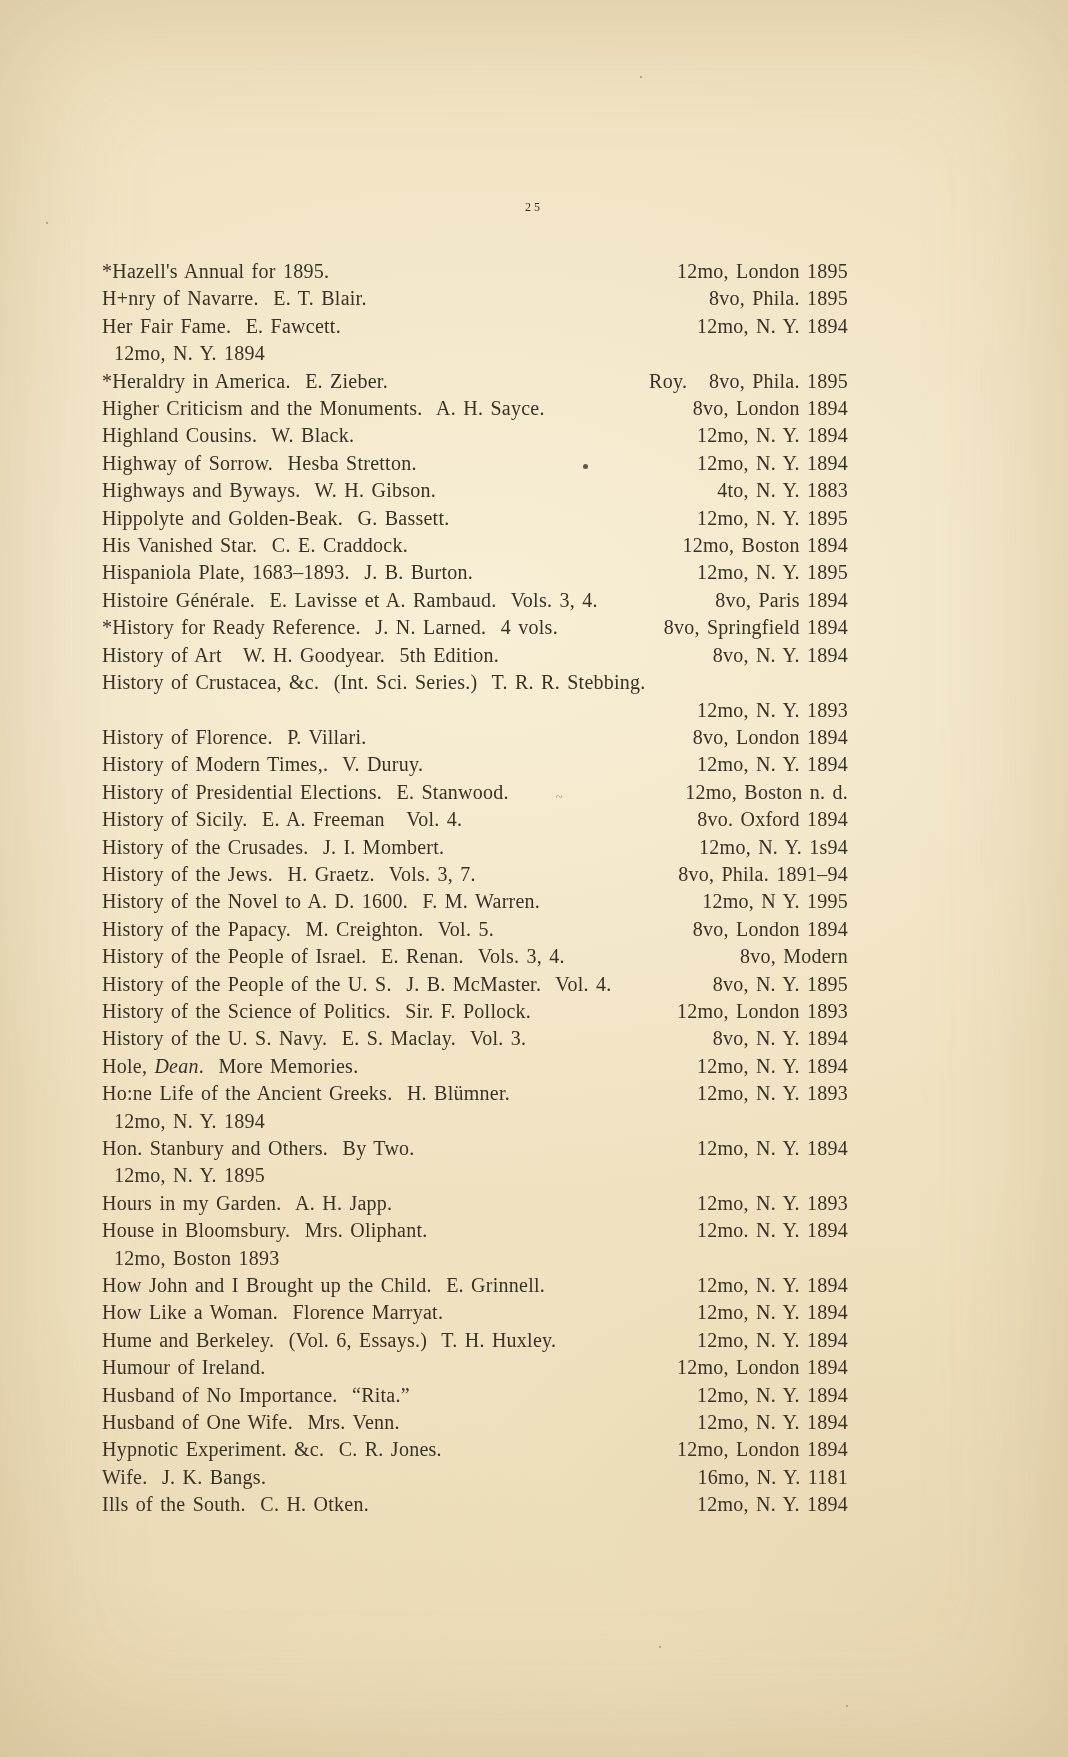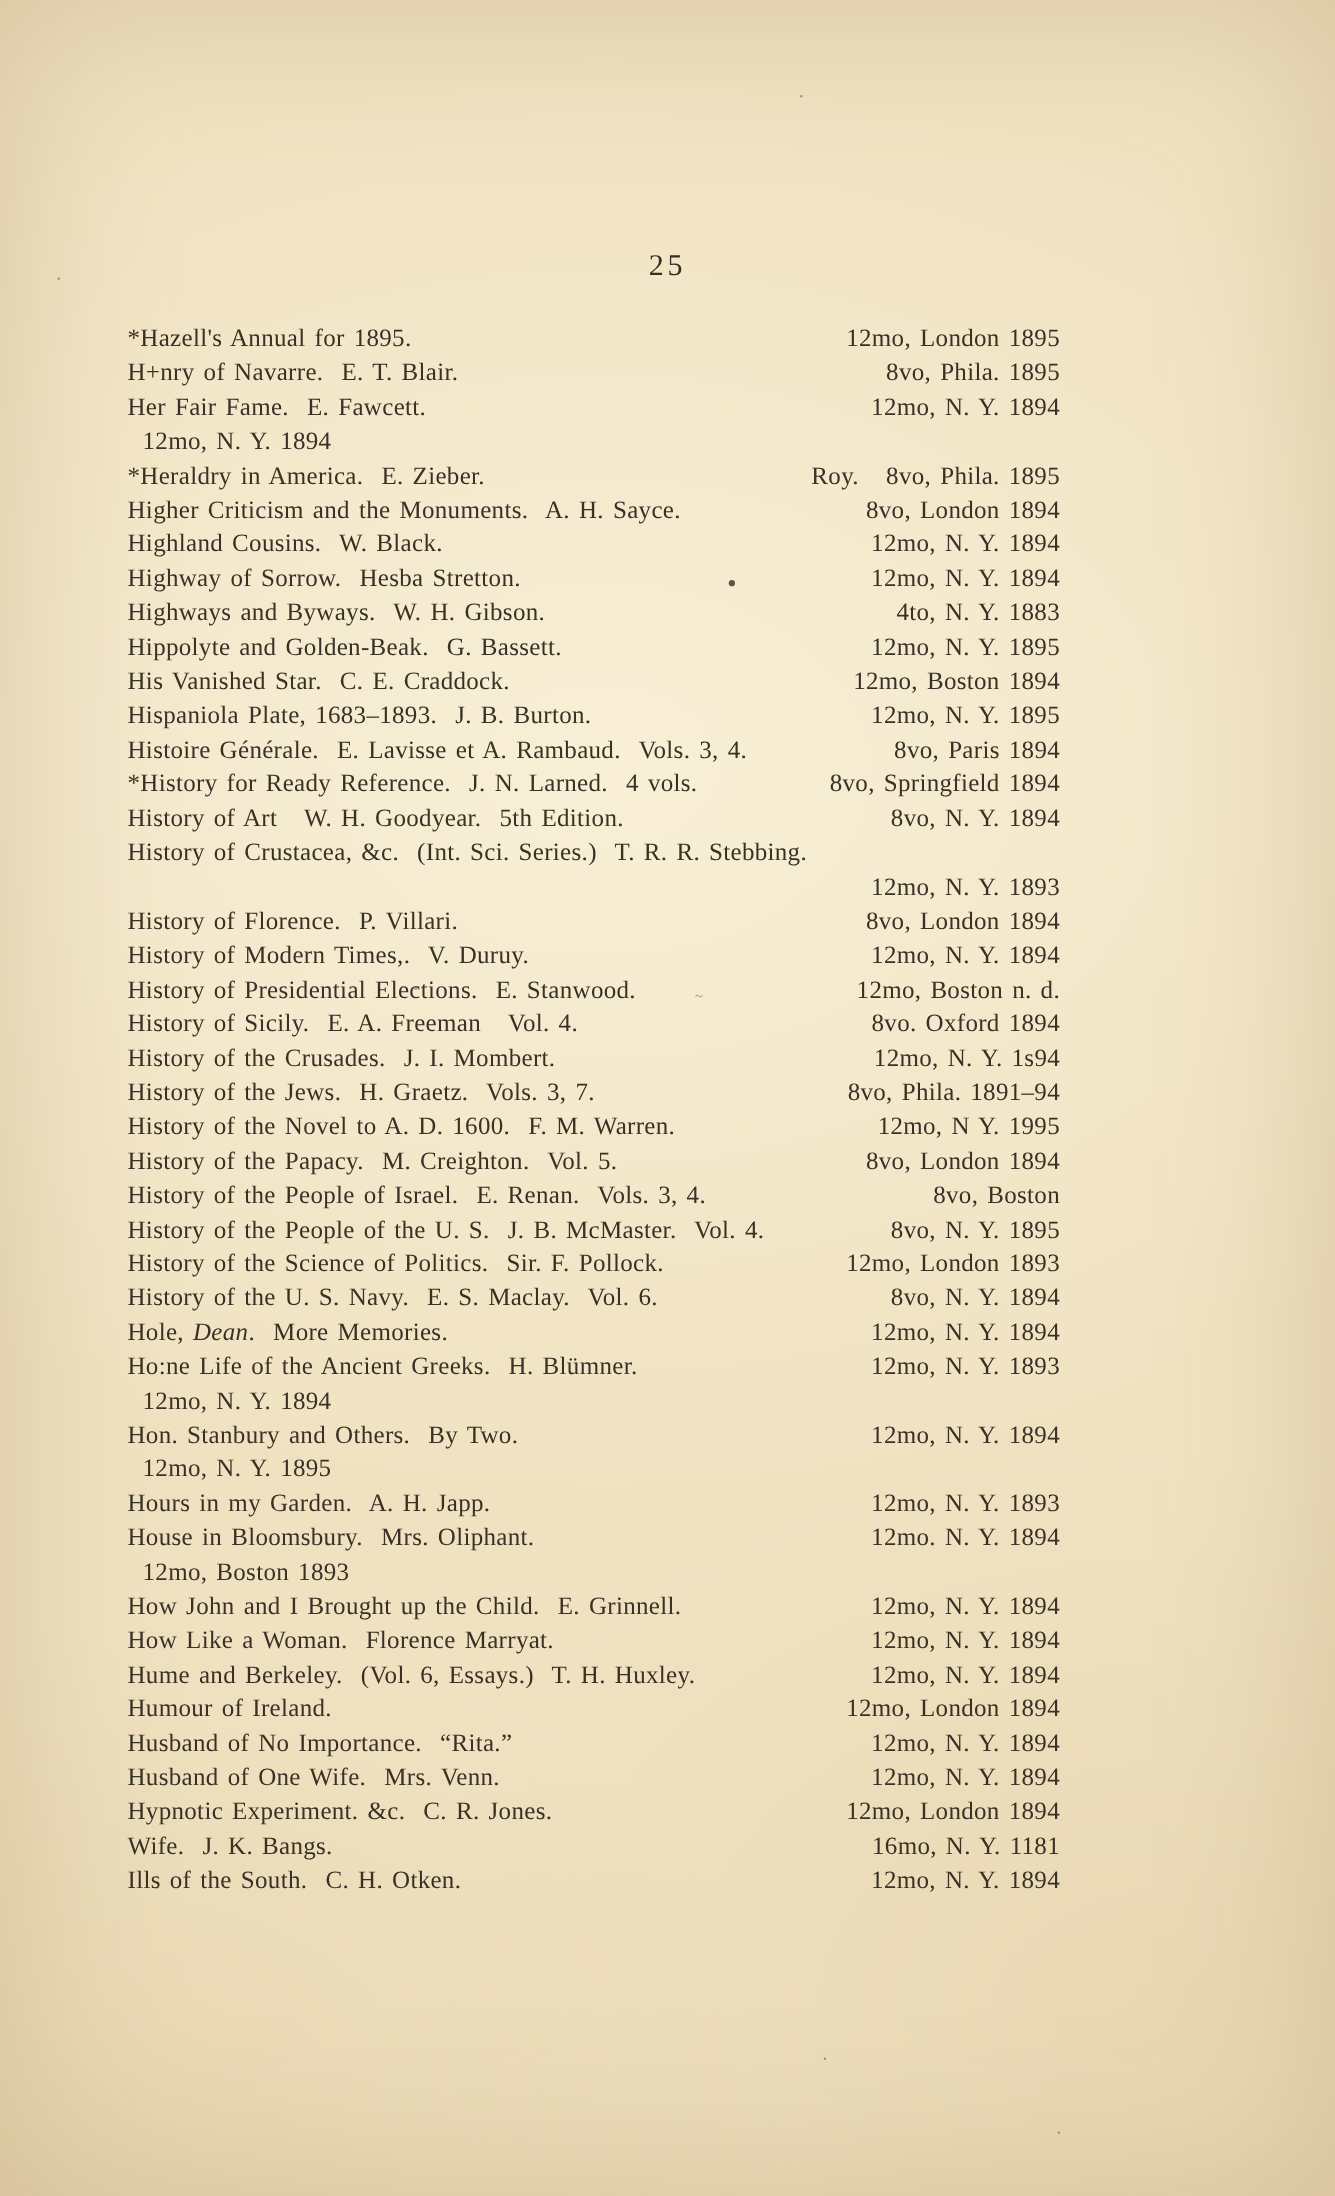--- a/index.html
+++ b/index.html
@@ -9,21 +9,21 @@
     background:
       radial-gradient(1300px 900px at 45% 35%, rgba(255,250,232,0.55), rgba(255,250,232,0) 65%),
       radial-gradient(900px 650px at 88% 92%, rgba(205,178,128,0.22), rgba(205,178,128,0) 70%),
       radial-gradient(800px 550px at 8% 96%, rgba(210,184,134,0.25), rgba(210,184,134,0) 70%),
       #f0e2c1;
     box-shadow:inset 0 0 140px rgba(150,120,70,0.28);
     color:#3a3126;
   }
   .page-number{
     position:absolute;top:200px;left:0;width:1068px;
-    text-align:center;font-size:24px;letter-spacing:3px;color:#372f24;
+    text-align:center;font-size:12px;letter-spacing:3px;color:#372f24;
   }
   .catalog{
     position:absolute;top:258px;left:102px;width:746px;
     font-size:20px;line-height:27.4px;letter-spacing:0.25px;word-spacing:2px;
   }
   .entry-row{position:relative;}
   .entry-line{display:flex;justify-content:space-between;align-items:baseline;}
   .entry-line.imprint-own-line{justify-content:flex-end;}
   .entry-left,.entry-imprint{white-space:pre;}
   .entry-imprint{margin-left:12px;}
@@ -180,38 +180,38 @@
     </div>
     <div class="entry-row" data-interactable="false">
       <div class="entry-line">
         <span class="entry-left" data-interactable="false"><span data-interactable="false">History of the Papacy.  M. Creighton.  Vol. 5.</span></span>
         <span class="entry-imprint" data-interactable="false">8vo, London 1894</span>
       </div>
     </div>
     <div class="entry-row" data-interactable="false">
       <div class="entry-line">
         <span class="entry-left" data-interactable="false"><span data-interactable="false">History of the People of Israel.  E. Renan.  Vols. 3, 4.</span></span>
-        <span class="entry-imprint" data-interactable="false">8vo, Boston</span>
+        <span class="entry-imprint" data-interactable="false">8vo, Modern</span>
       </div>
     </div>
     <div class="entry-row" data-interactable="false">
       <div class="entry-line">
         <span class="entry-left" data-interactable="false"><span data-interactable="false">History of the People of the U. S.  J. B. McMaster.  Vol. 4.</span></span>
         <span class="entry-imprint" data-interactable="false">8vo, N. Y. 1895</span>
       </div>
     </div>
     <div class="entry-row" data-interactable="false">
       <div class="entry-line">
         <span class="entry-left" data-interactable="false"><span data-interactable="false">History of the Science of Politics.  Sir. F. Pollock.</span></span>
         <span class="entry-imprint" data-interactable="false">12mo, London 1893</span>
       </div>
     </div>
     <div class="entry-row" data-interactable="false">
       <div class="entry-line">
-        <span class="entry-left" data-interactable="false"><span data-interactable="false">History of the U. S. Navy.  E. S. Maclay.  Vol. 6.</span></span>
+        <span class="entry-left" data-interactable="false"><span data-interactable="false">History of the U. S. Navy.  E. S. Maclay.  Vol. 3.</span></span>
         <span class="entry-imprint" data-interactable="false">8vo, N. Y. 1894</span>
       </div>
     </div>
     <div class="entry-row" data-interactable="false">
       <div class="entry-line">
         <span class="entry-left" data-interactable="false"><span data-interactable="false">Hole, </span><i data-interactable="false">Dean</i><span data-interactable="false">.  More Memories.</span></span>
         <span class="entry-imprint" data-interactable="false">12mo, N. Y. 1894</span>
       </div>
     </div>
     <div class="entry-row" data-interactable="false">

